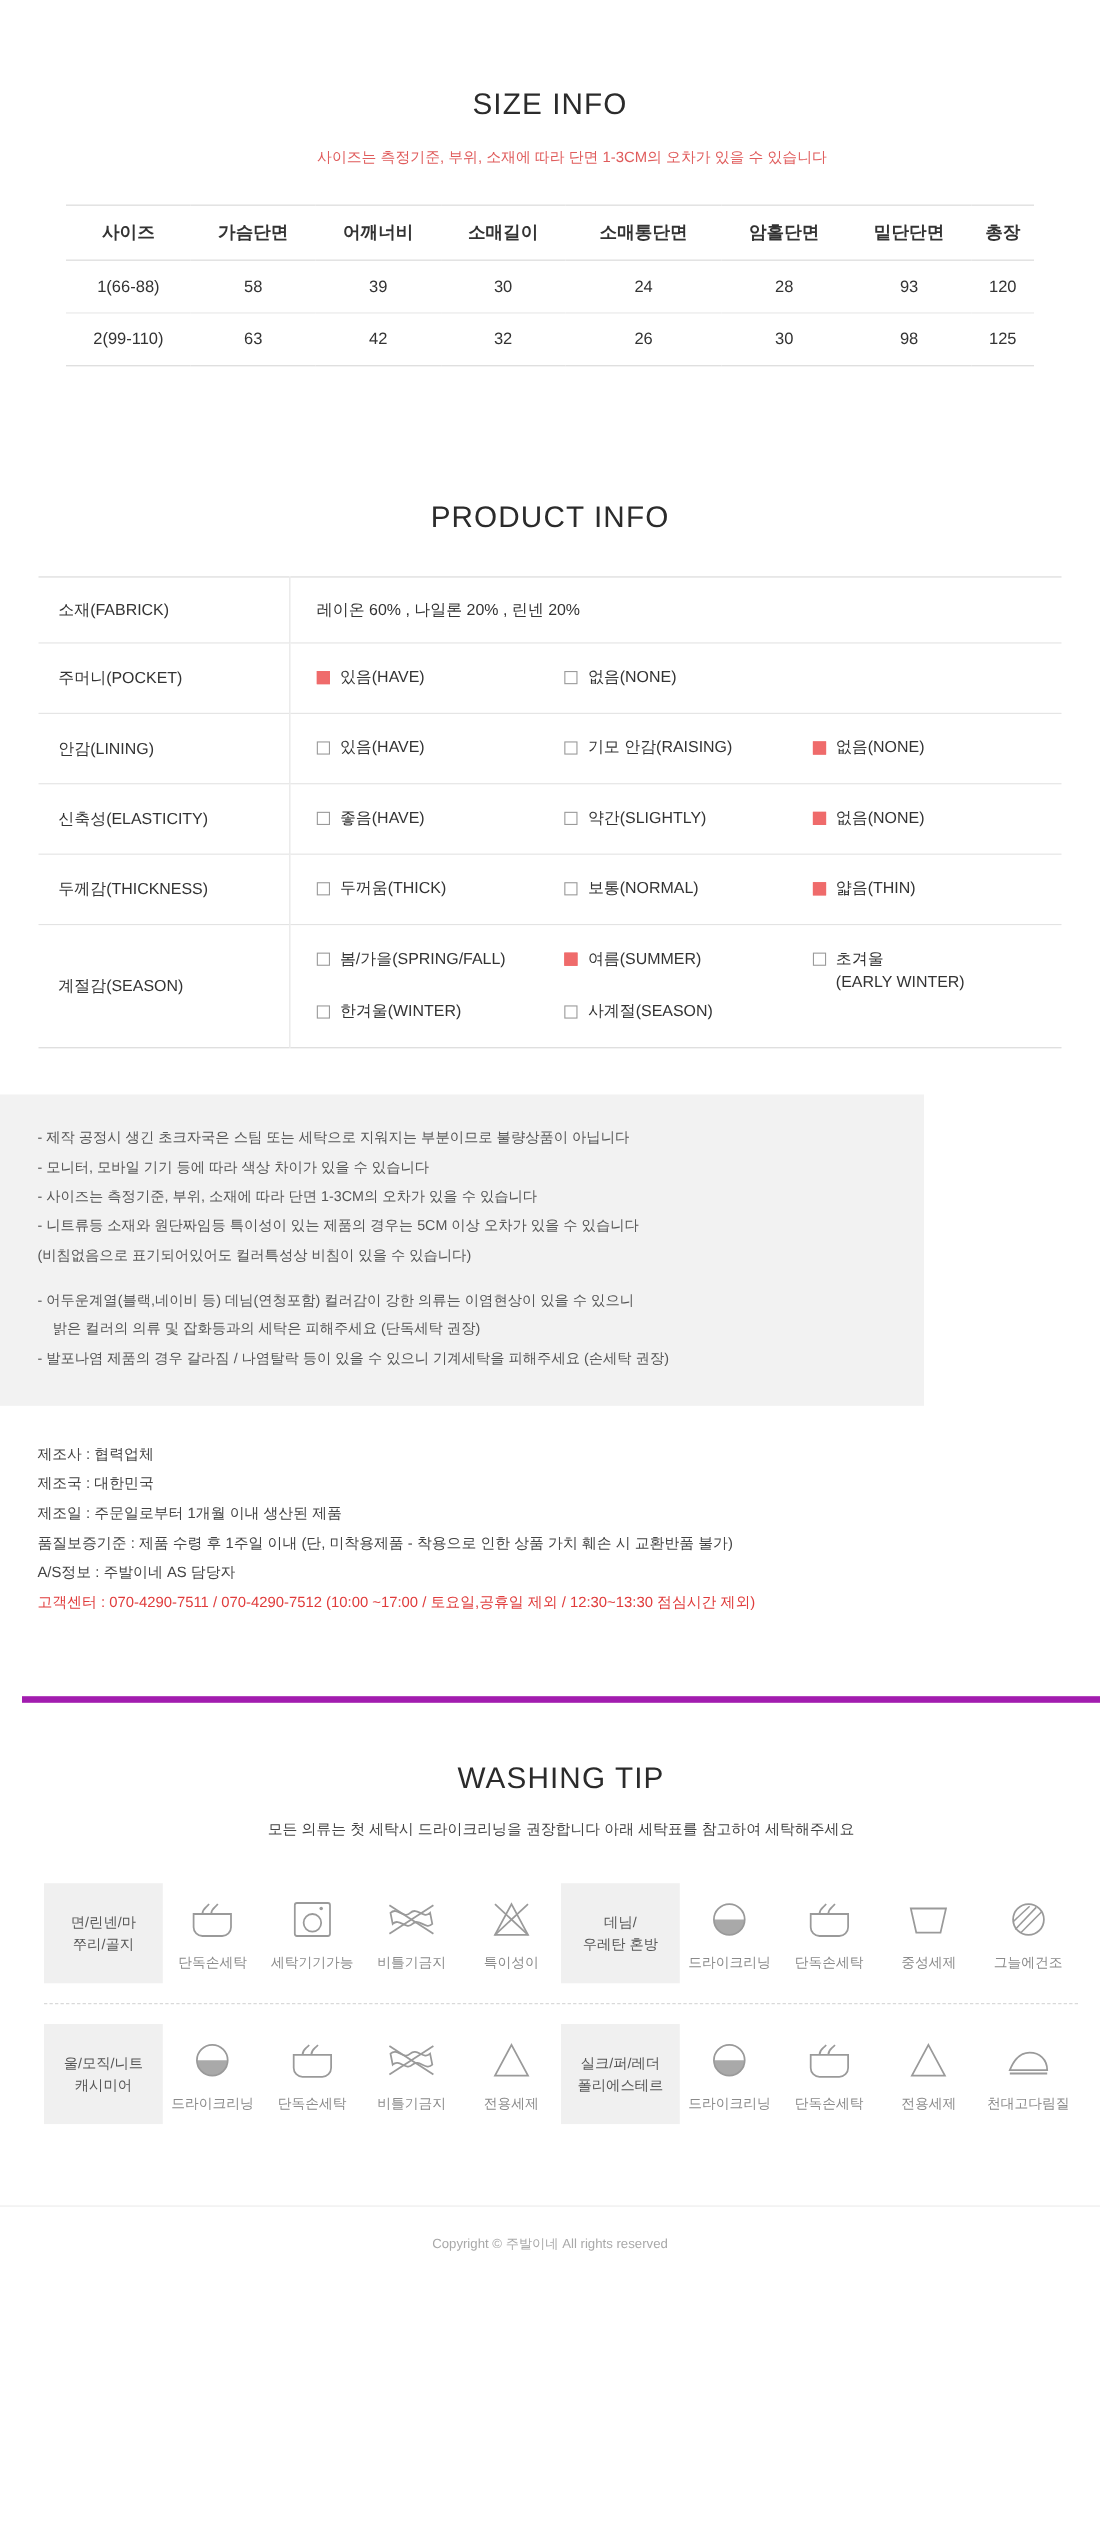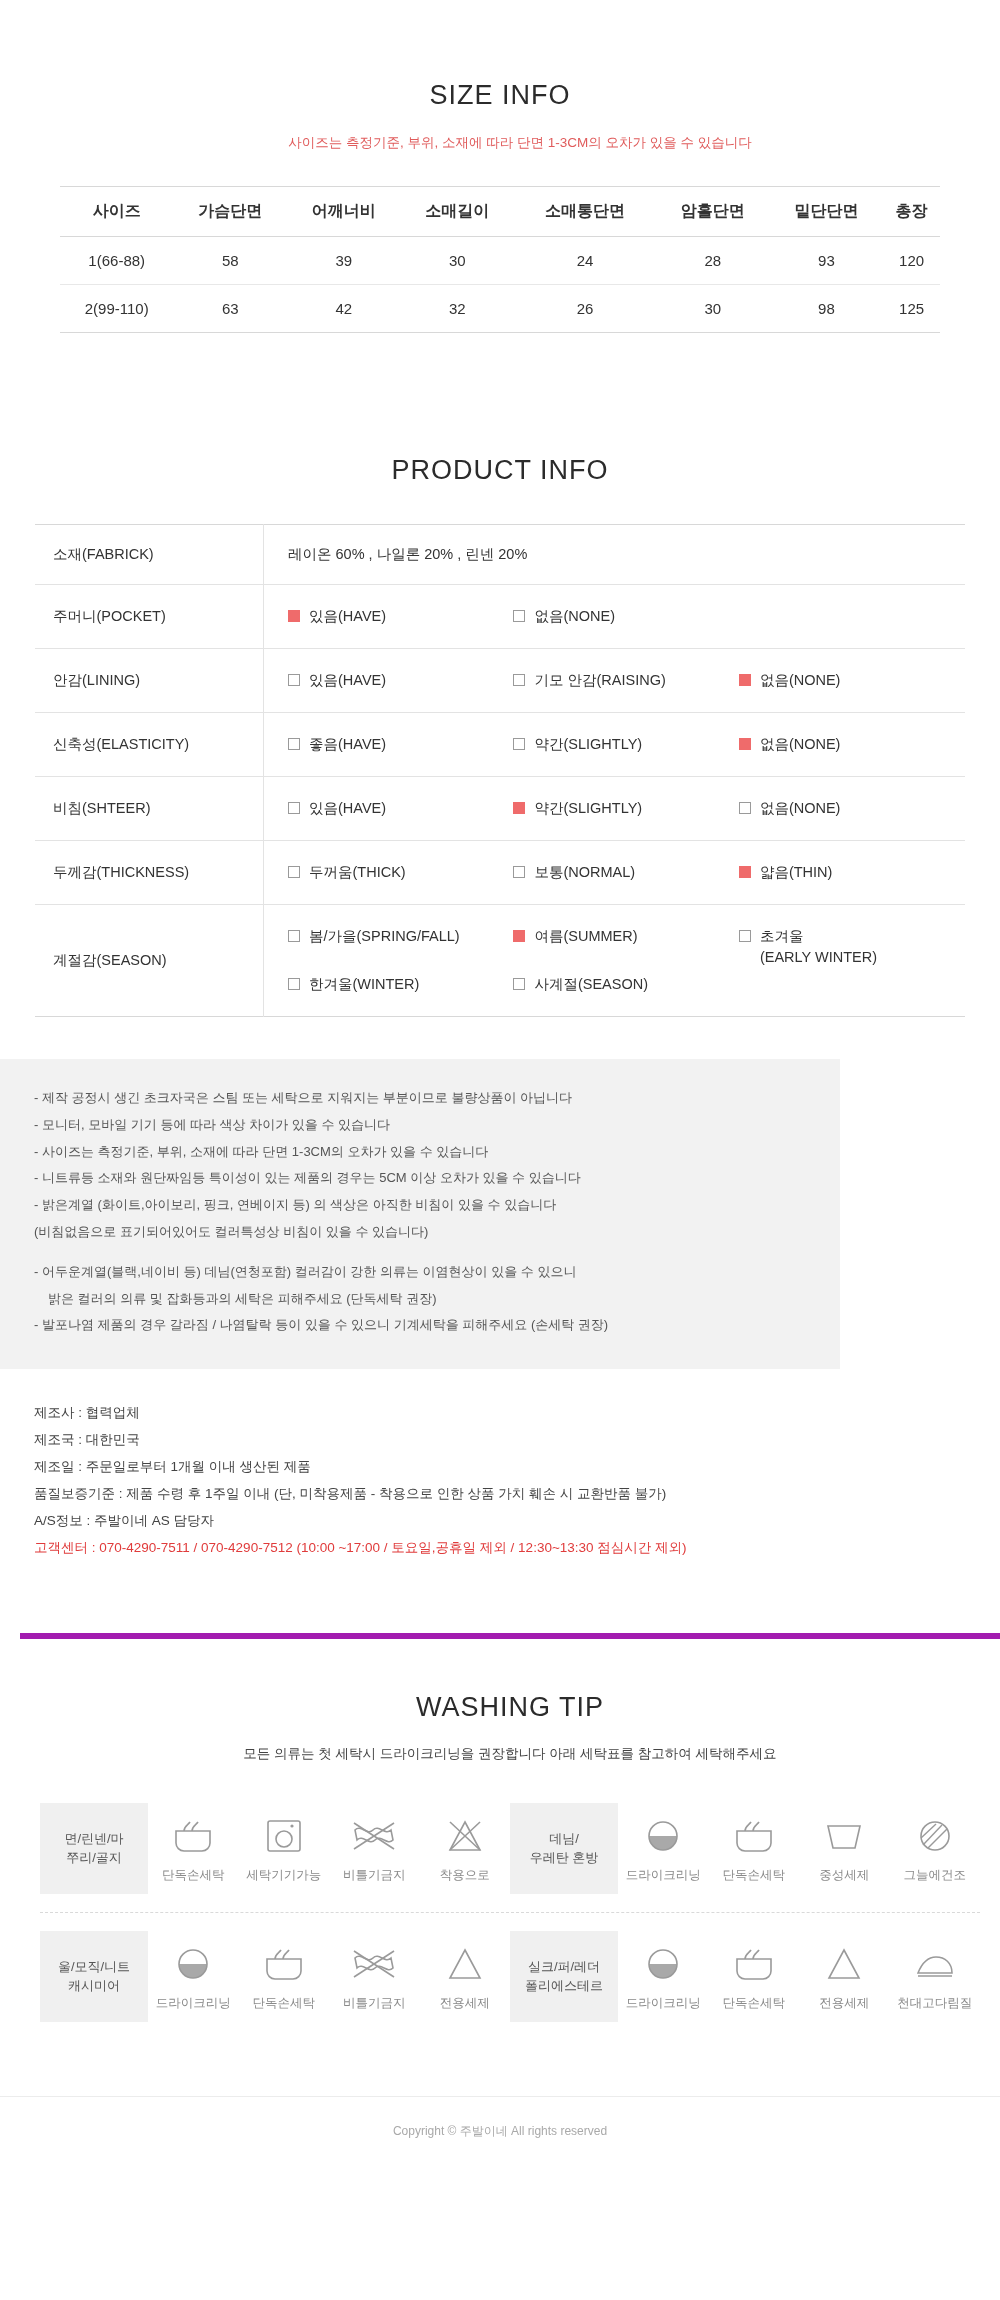--- a/index.html
+++ b/index.html
@@ -274,39 +274,20 @@
                 <span class="txt">약간(SLIGHTLY)</span>
               </div>
               <div class="opt on">
                 <span class="box"></span>
                 <span class="txt">없음(NONE)</span>
               </div>
             </div>
           </td>
         </tr>
 
-        <tr>
-          <td class="pi-label">비침(SHTEER)</td>
-          <td class="pi-value">
-            <div class="opts">
-              <div class="opt">
-                <span class="box"></span>
-                <span class="txt">있음(HAVE)</span>
-              </div>
-              <div class="opt on">
-                <span class="box"></span>
-                <span class="txt">약간(SLIGHTLY)</span>
-              </div>
-              <div class="opt">
-                <span class="box"></span>
-                <span class="txt">없음(NONE)</span>
-              </div>
-            </div>
-          </td>
-        </tr>
 
         <tr>
           <td class="pi-label">두께감(THICKNESS)</td>
           <td class="pi-value">
             <div class="opts">
               <div class="opt">
                 <span class="box"></span>
                 <span class="txt">두꺼움(THICK)</span>
               </div>
               <div class="opt">
@@ -353,21 +334,20 @@
         </tr>
       </tbody>
     </table>
   </section>
 
   <section class="notice">
     <p>- 제작 공정시 생긴 초크자국은 스팀 또는 세탁으로 지워지는 부분이므로 불량상품이 아닙니다</p>
     <p>- 모니터, 모바일 기기 등에 따라 색상 차이가 있을 수 있습니다</p>
     <p>- 사이즈는 측정기준, 부위, 소재에 따라 단면 1-3CM의 오차가 있을 수 있습니다</p>
     <p>- 니트류등 소재와 원단짜임등 특이성이 있는 제품의 경우는 5CM 이상 오차가 있을 수 있습니다</p>
-    <p>- 밝은계열 (화이트,아이보리, 핑크, 연베이지 등) 의 색상은 아직한 비침이 있을 수 있습니다</p>
     <p>(비침없음으로 표기되어있어도 컬러특성상 비침이 있을 수 있습니다)</p>
     <p class="gap">- 어두운계열(블랙,네이비 등) 데님(연청포함) 컬러감이 강한 의류는 이염현상이 있을 수 있으니</p>
     <p class="indent">밝은 컬러의 의류 및 잡화등과의 세탁은 피해주세요 (단독세탁 권장)</p>
     <p>- 발포나염 제품의 경우 갈라짐 / 나염탈락 등이 있을 수 있으니 기계세탁을 피해주세요 (손세탁 권장)</p>
   </section>
 
   <section class="maker">
     <p>제조사 : 협력업체</p>
     <p>제조국 : 대한민국</p>
     <p>제조일 :  주문일로부터 1개월 이내 생산된 제품</p>
@@ -414,21 +394,21 @@
         <div>비틀기금지</div>
       </div>
       <div class="wash-item">
         <div class="glyph">
           <svg width="38" height="34" viewBox="0 0 38 34">
               <path d="M19 3 L34 31 H4 Z" fill="none" stroke="#9a9a9a" stroke-width="1.6"></path>
               <line x1="4" y1="31" x2="34" y2="3" stroke="#9a9a9a" stroke-width="1.6"></line>
               <line x1="4" y1="3" x2="34" y2="31" stroke="#9a9a9a" stroke-width="1.6"></line>
             </svg>
         </div>
-        <div>착용으로</div>
+        <div>특이성이</div>
       </div>
 
       <div class="wash-tag" style="white-space:pre-line">데님/
 우레탄 혼방</div>
 
       <div class="wash-item">
         <div class="glyph">
           <svg width="36" height="34" viewBox="0 0 36 34">
               <circle cx="18" cy="17" r="14" fill="none" stroke="#9a9a9a" stroke-width="1.6"></circle>
               <path d="M4 17 a14 14 0 0 0 28 0 z" fill="#9a9a9a" opacity="0.85"></path>

